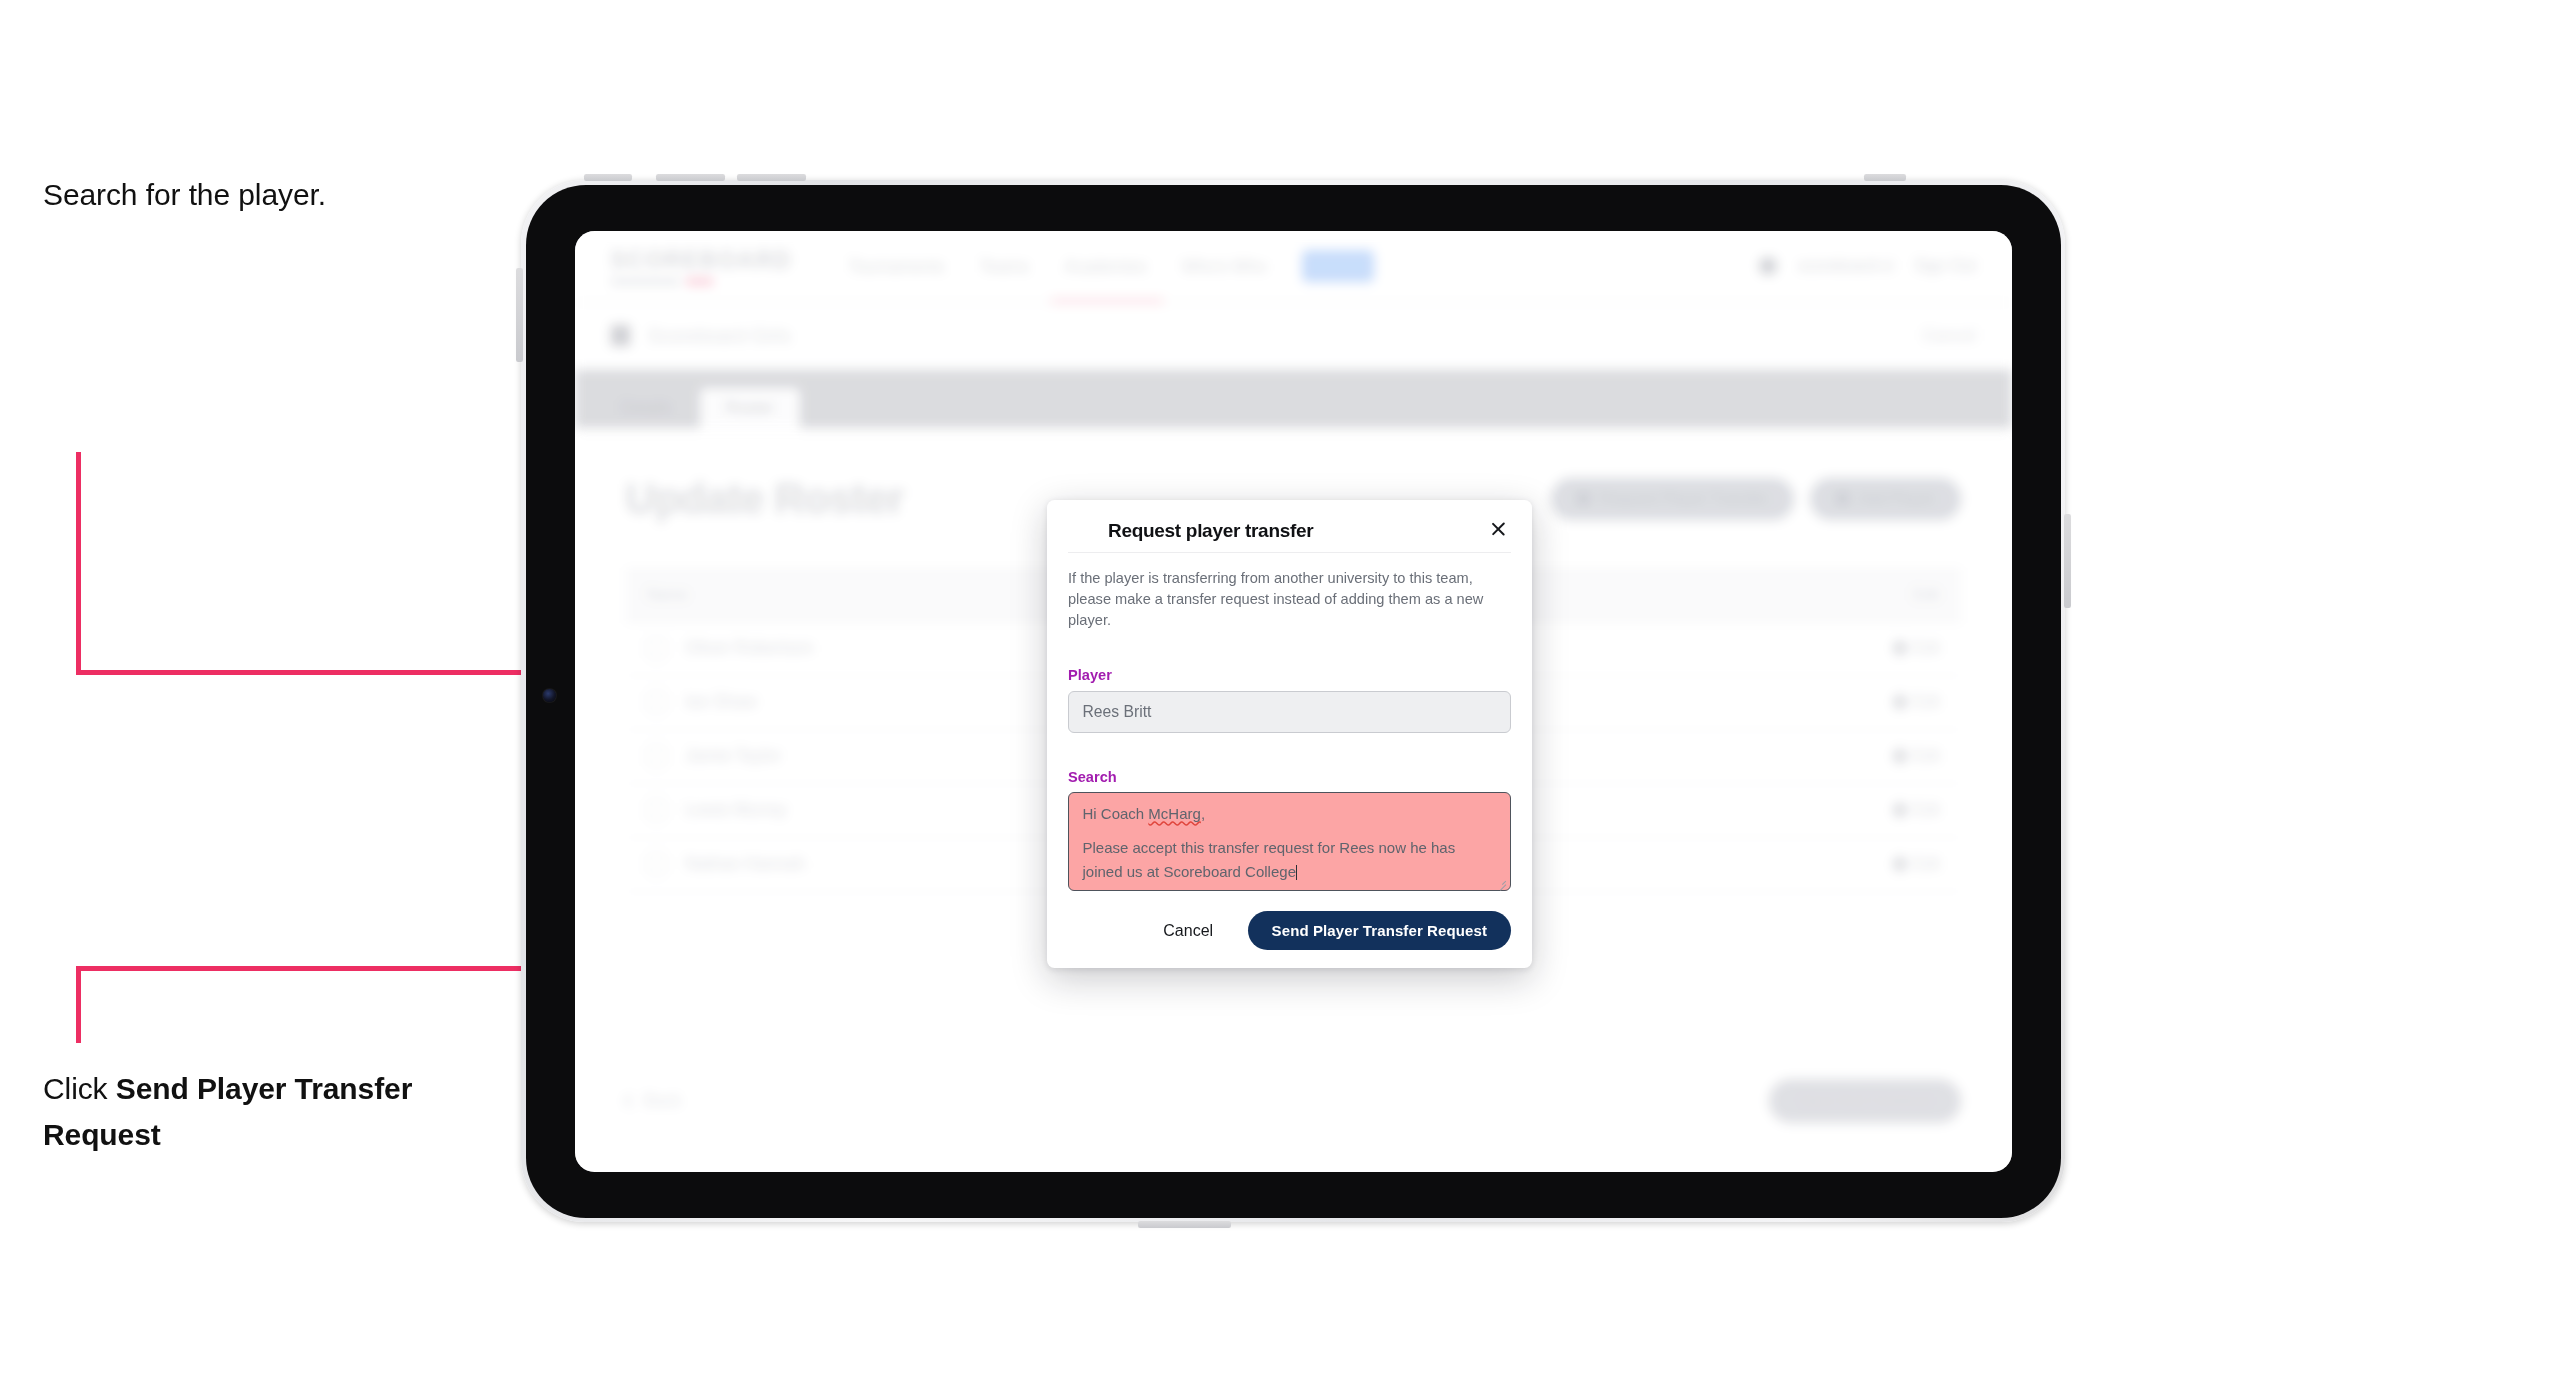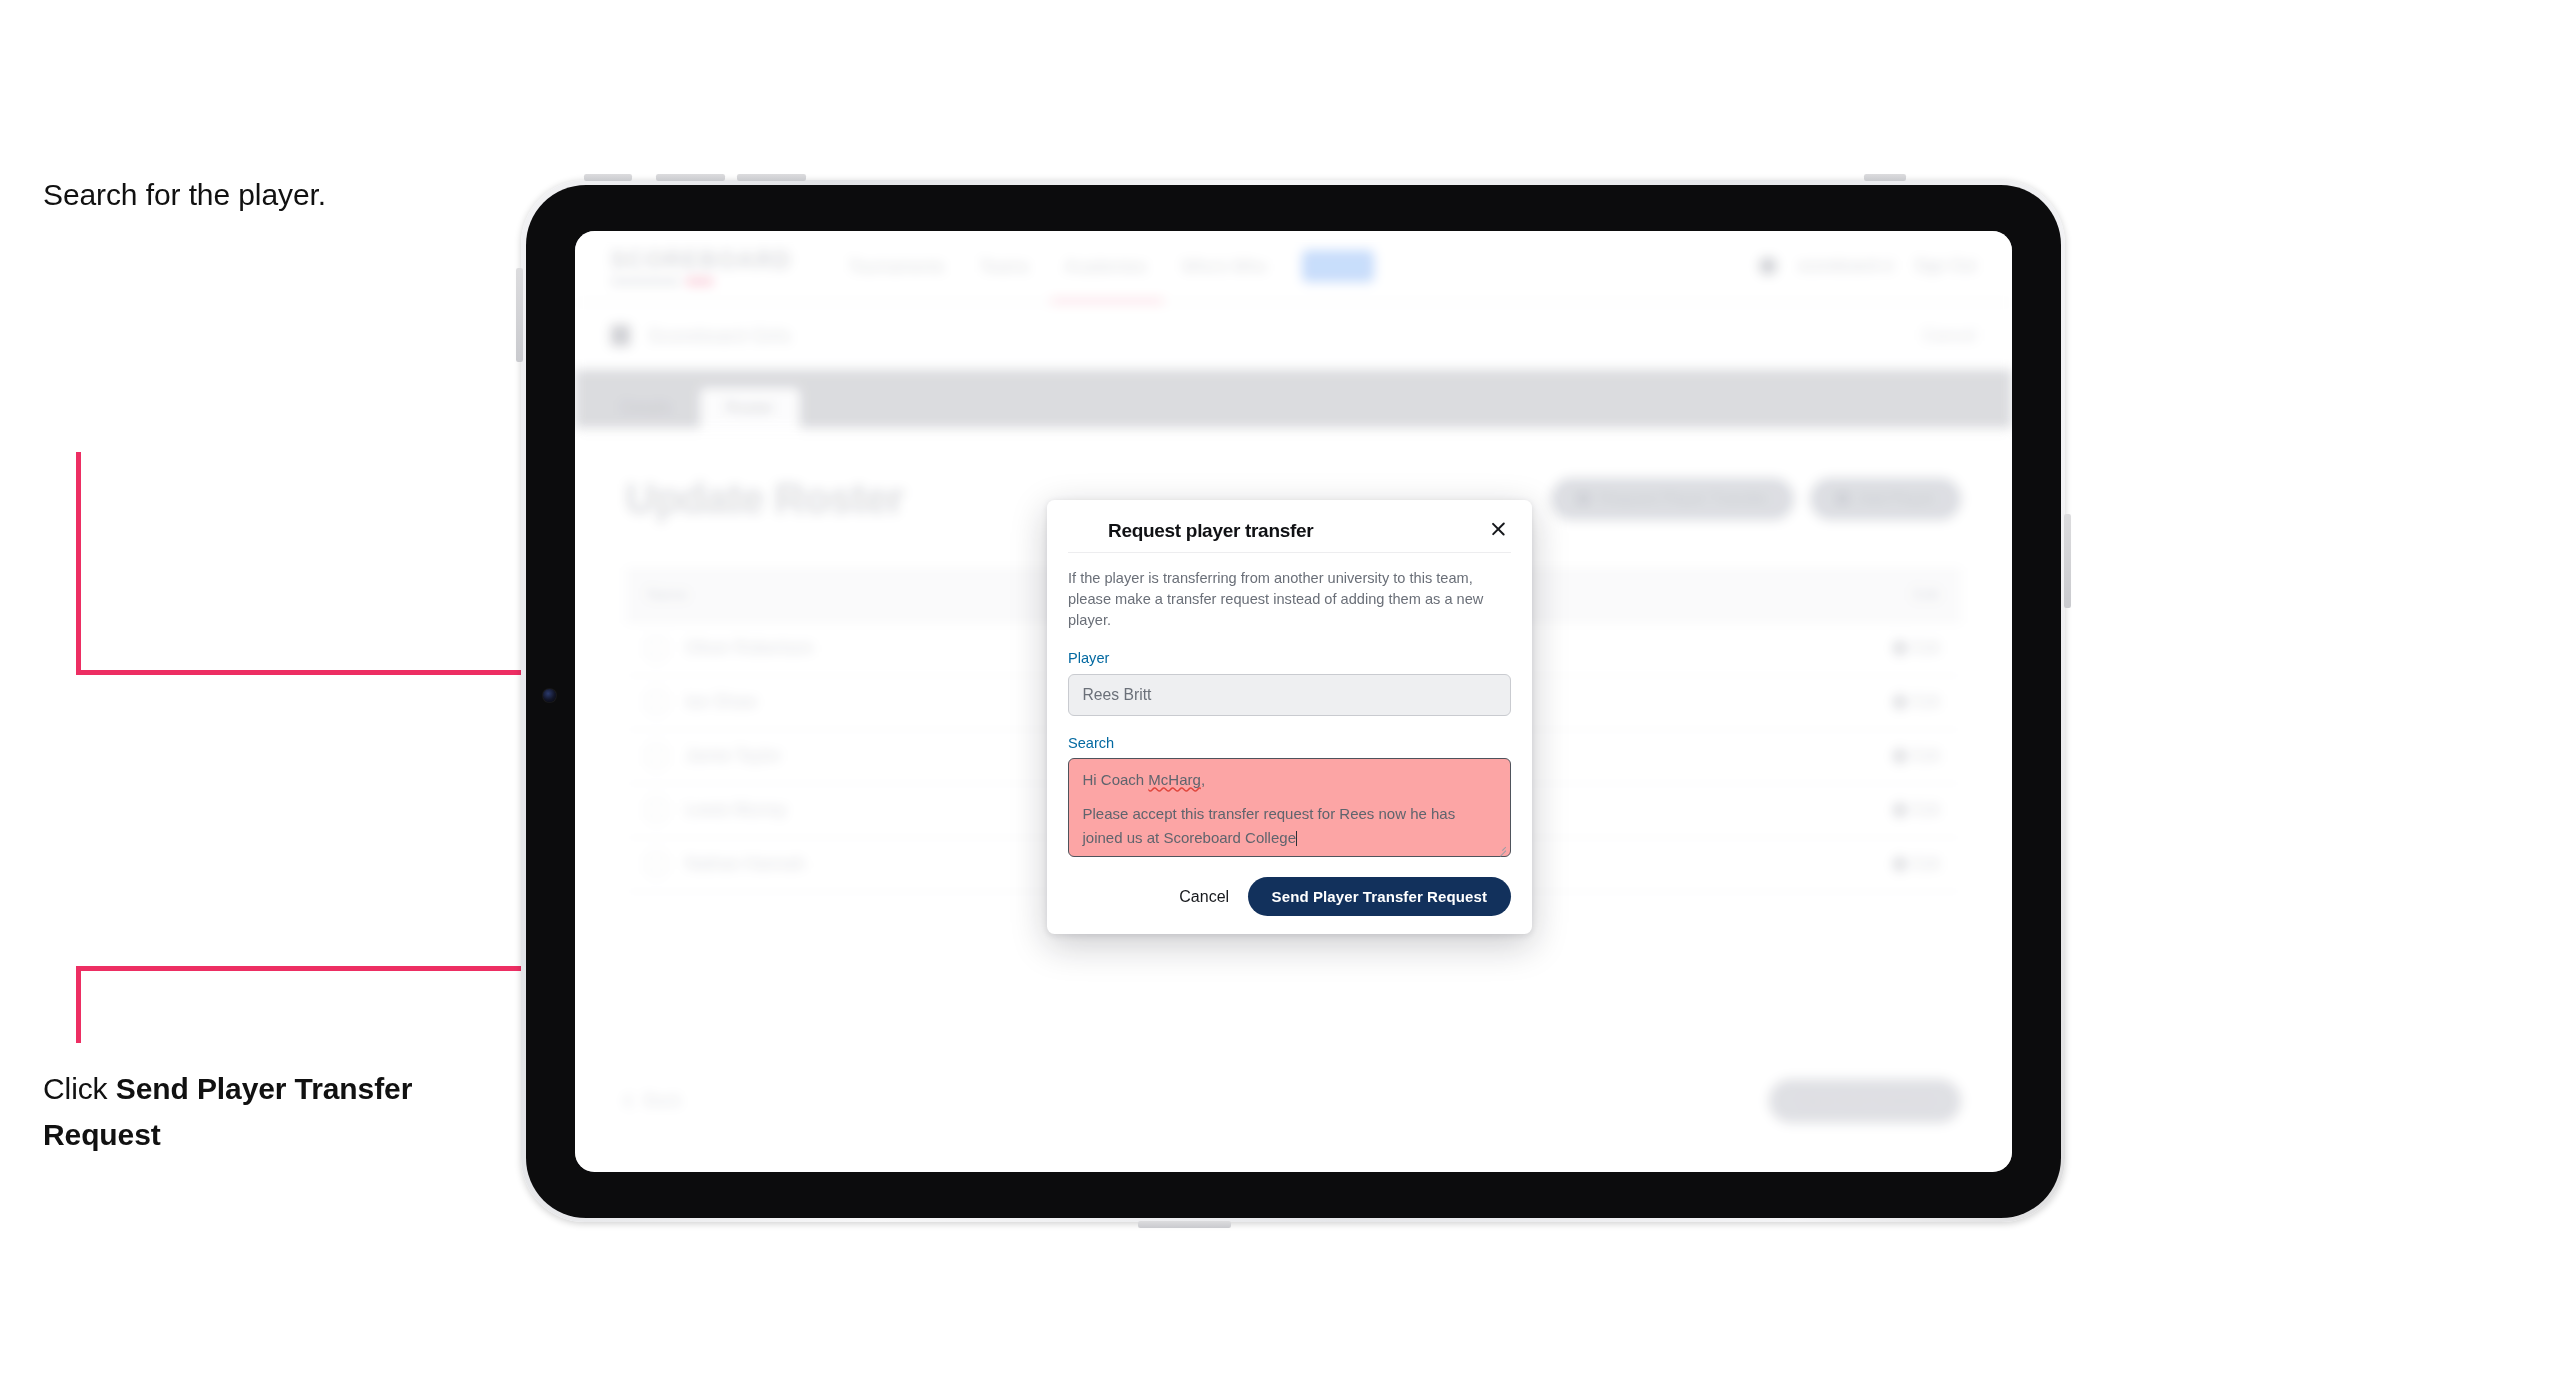--- a/index.html
+++ b/index.html
@@ -161,21 +161,21 @@
     width:25.5px; height:25.5px; margin-top:-3.7px; position:relative; cursor:pointer; background:none; border:none;
   }
   .m-close:before, .m-close:after {
     content:""; position:absolute; left:4.5px; top:12px; width:16.5px; height:1.8px; background:#16181c; border-radius:1.5px;
   }
   .m-close:before { transform: rotate(45deg); }
   .m-close:after  { transform: rotate(-45deg); }
 
   .m-desc { margin-top:15px; font-size:14.6px; line-height:1.45; color:#6a6f78; }
 
-  .m-label { margin-top:19px; font-size:14.6px; font-weight:400; color:#0369a1; }
+  .m-label { margin-top:36px; font-size:14.6px; font-weight:700; color:#a21caf; }
 
   .m-input {
     margin-top:7.5px; width:100%; height:42px;
     background:#eeeff1; border:0.7px solid #c9cbd0; border-radius:6px;
     padding: 0 13.5px; font-family:"Liberation Sans", sans-serif;
     font-size:15.7px; color:#6b7079; outline:none;
   }
   .m-textarea {
     margin-top:7.5px; width:100%; height:99px;
     background:#fca5a5; border:1.2px solid #4e535c; border-radius:6px;
@@ -184,21 +184,21 @@
     overflow:hidden;
   }
   .ta-wrap { position:relative; }
   .ta-grip { position:absolute; right:5.2px; bottom:4.5px; width:9px; height:9px; pointer-events:none; }
   .ta-grip span { position:absolute; right:0; height:1.2px; background:#9a9ea6; transform: rotate(-45deg); transform-origin: right center; }
   .ta-grip span:nth-child(1){ bottom:1.5px; width:8.2px; }
   .ta-grip span:nth-child(2){ bottom:4.5px; width:4.5px; }
   .squig { text-decoration: underline wavy #e0453c; text-decoration-skip-ink: none; }
   .caret { display:inline-block; width:1.1px; height:15px; background:#2b2f36; vertical-align:-3px; }
 
-  .m-foot { margin-top:19.5px; display:flex; align-items:center; justify-content:flex-end; gap:11px; }
+  .m-foot { margin-top:19.5px; display:flex; align-items:center; justify-content:flex-end; gap:27px; }
   .btn-cancel {
     background:none; border:none; font-family:"Liberation Sans", sans-serif;
     font-size:16px; color:#16181c; cursor:pointer; padding:6px 7.5px;
   }
   .btn-primary {
     background:#12315c; color:#ffffff; border:none; border-radius:25.5px;
     font-family:"Liberation Sans", sans-serif; font-size:15px; font-weight:600;
     padding: 11.2px 24px; cursor:pointer; letter-spacing:0.1px; white-space:nowrap;
   }
 </style>

